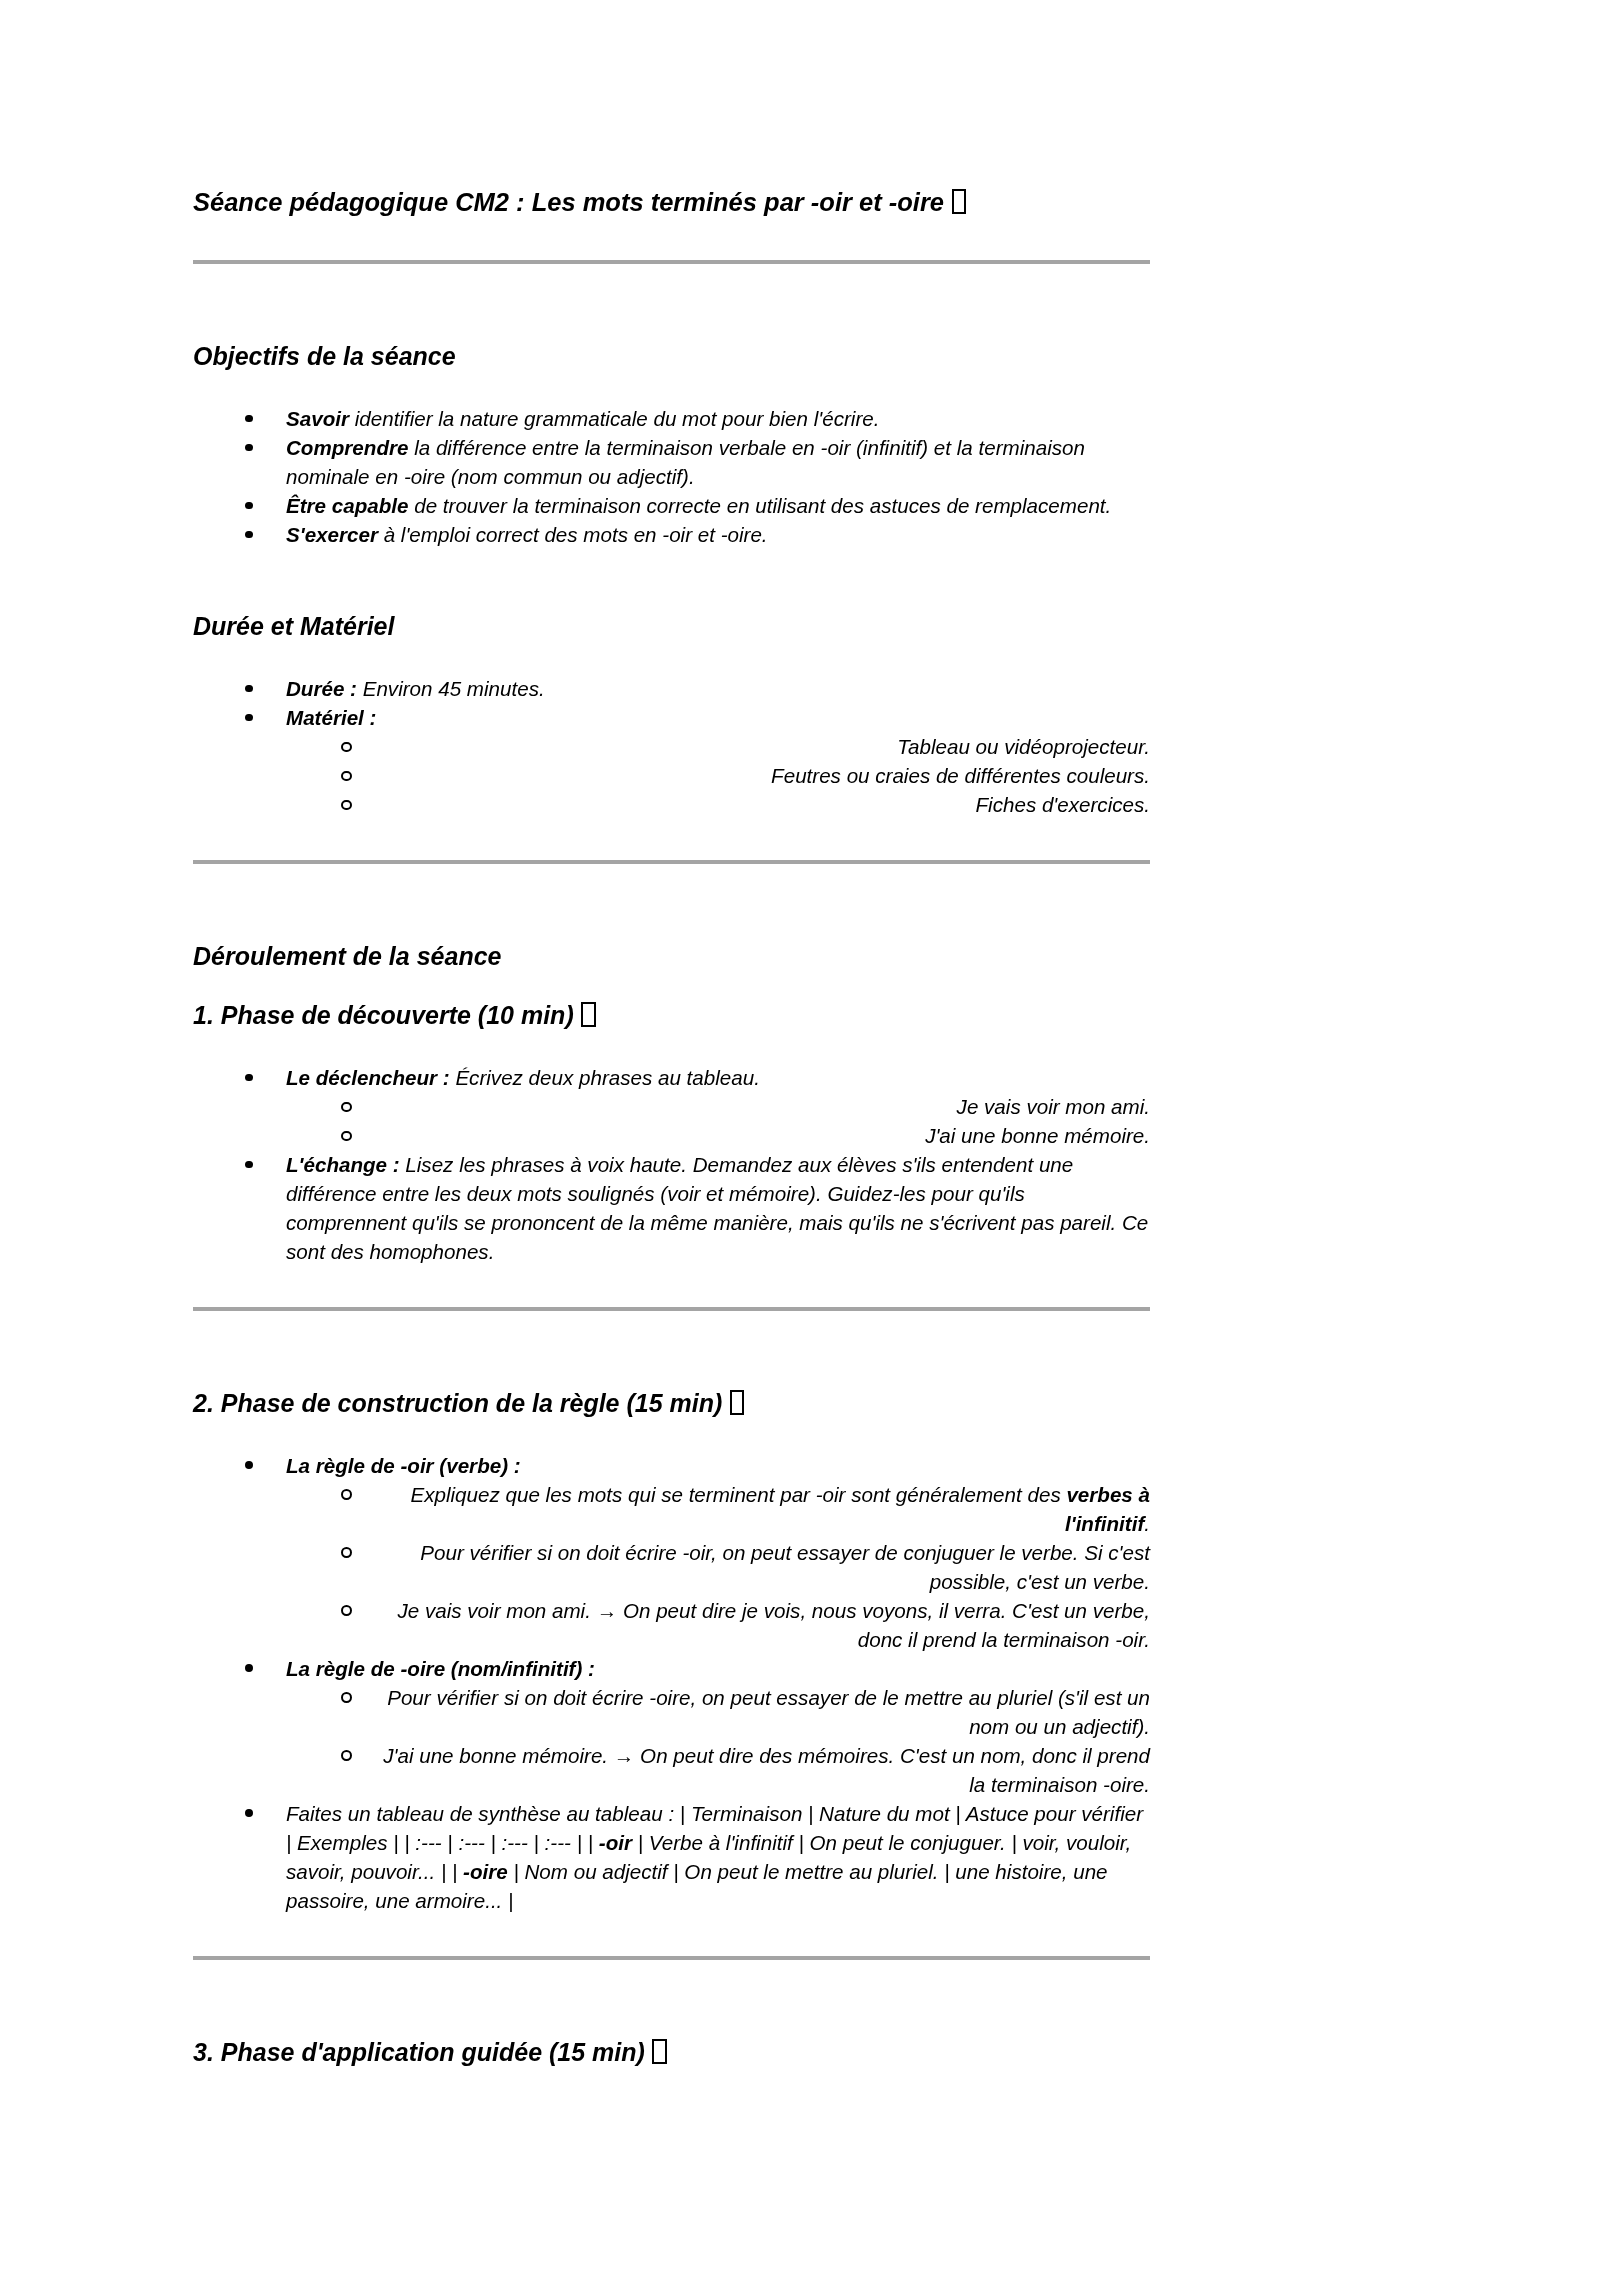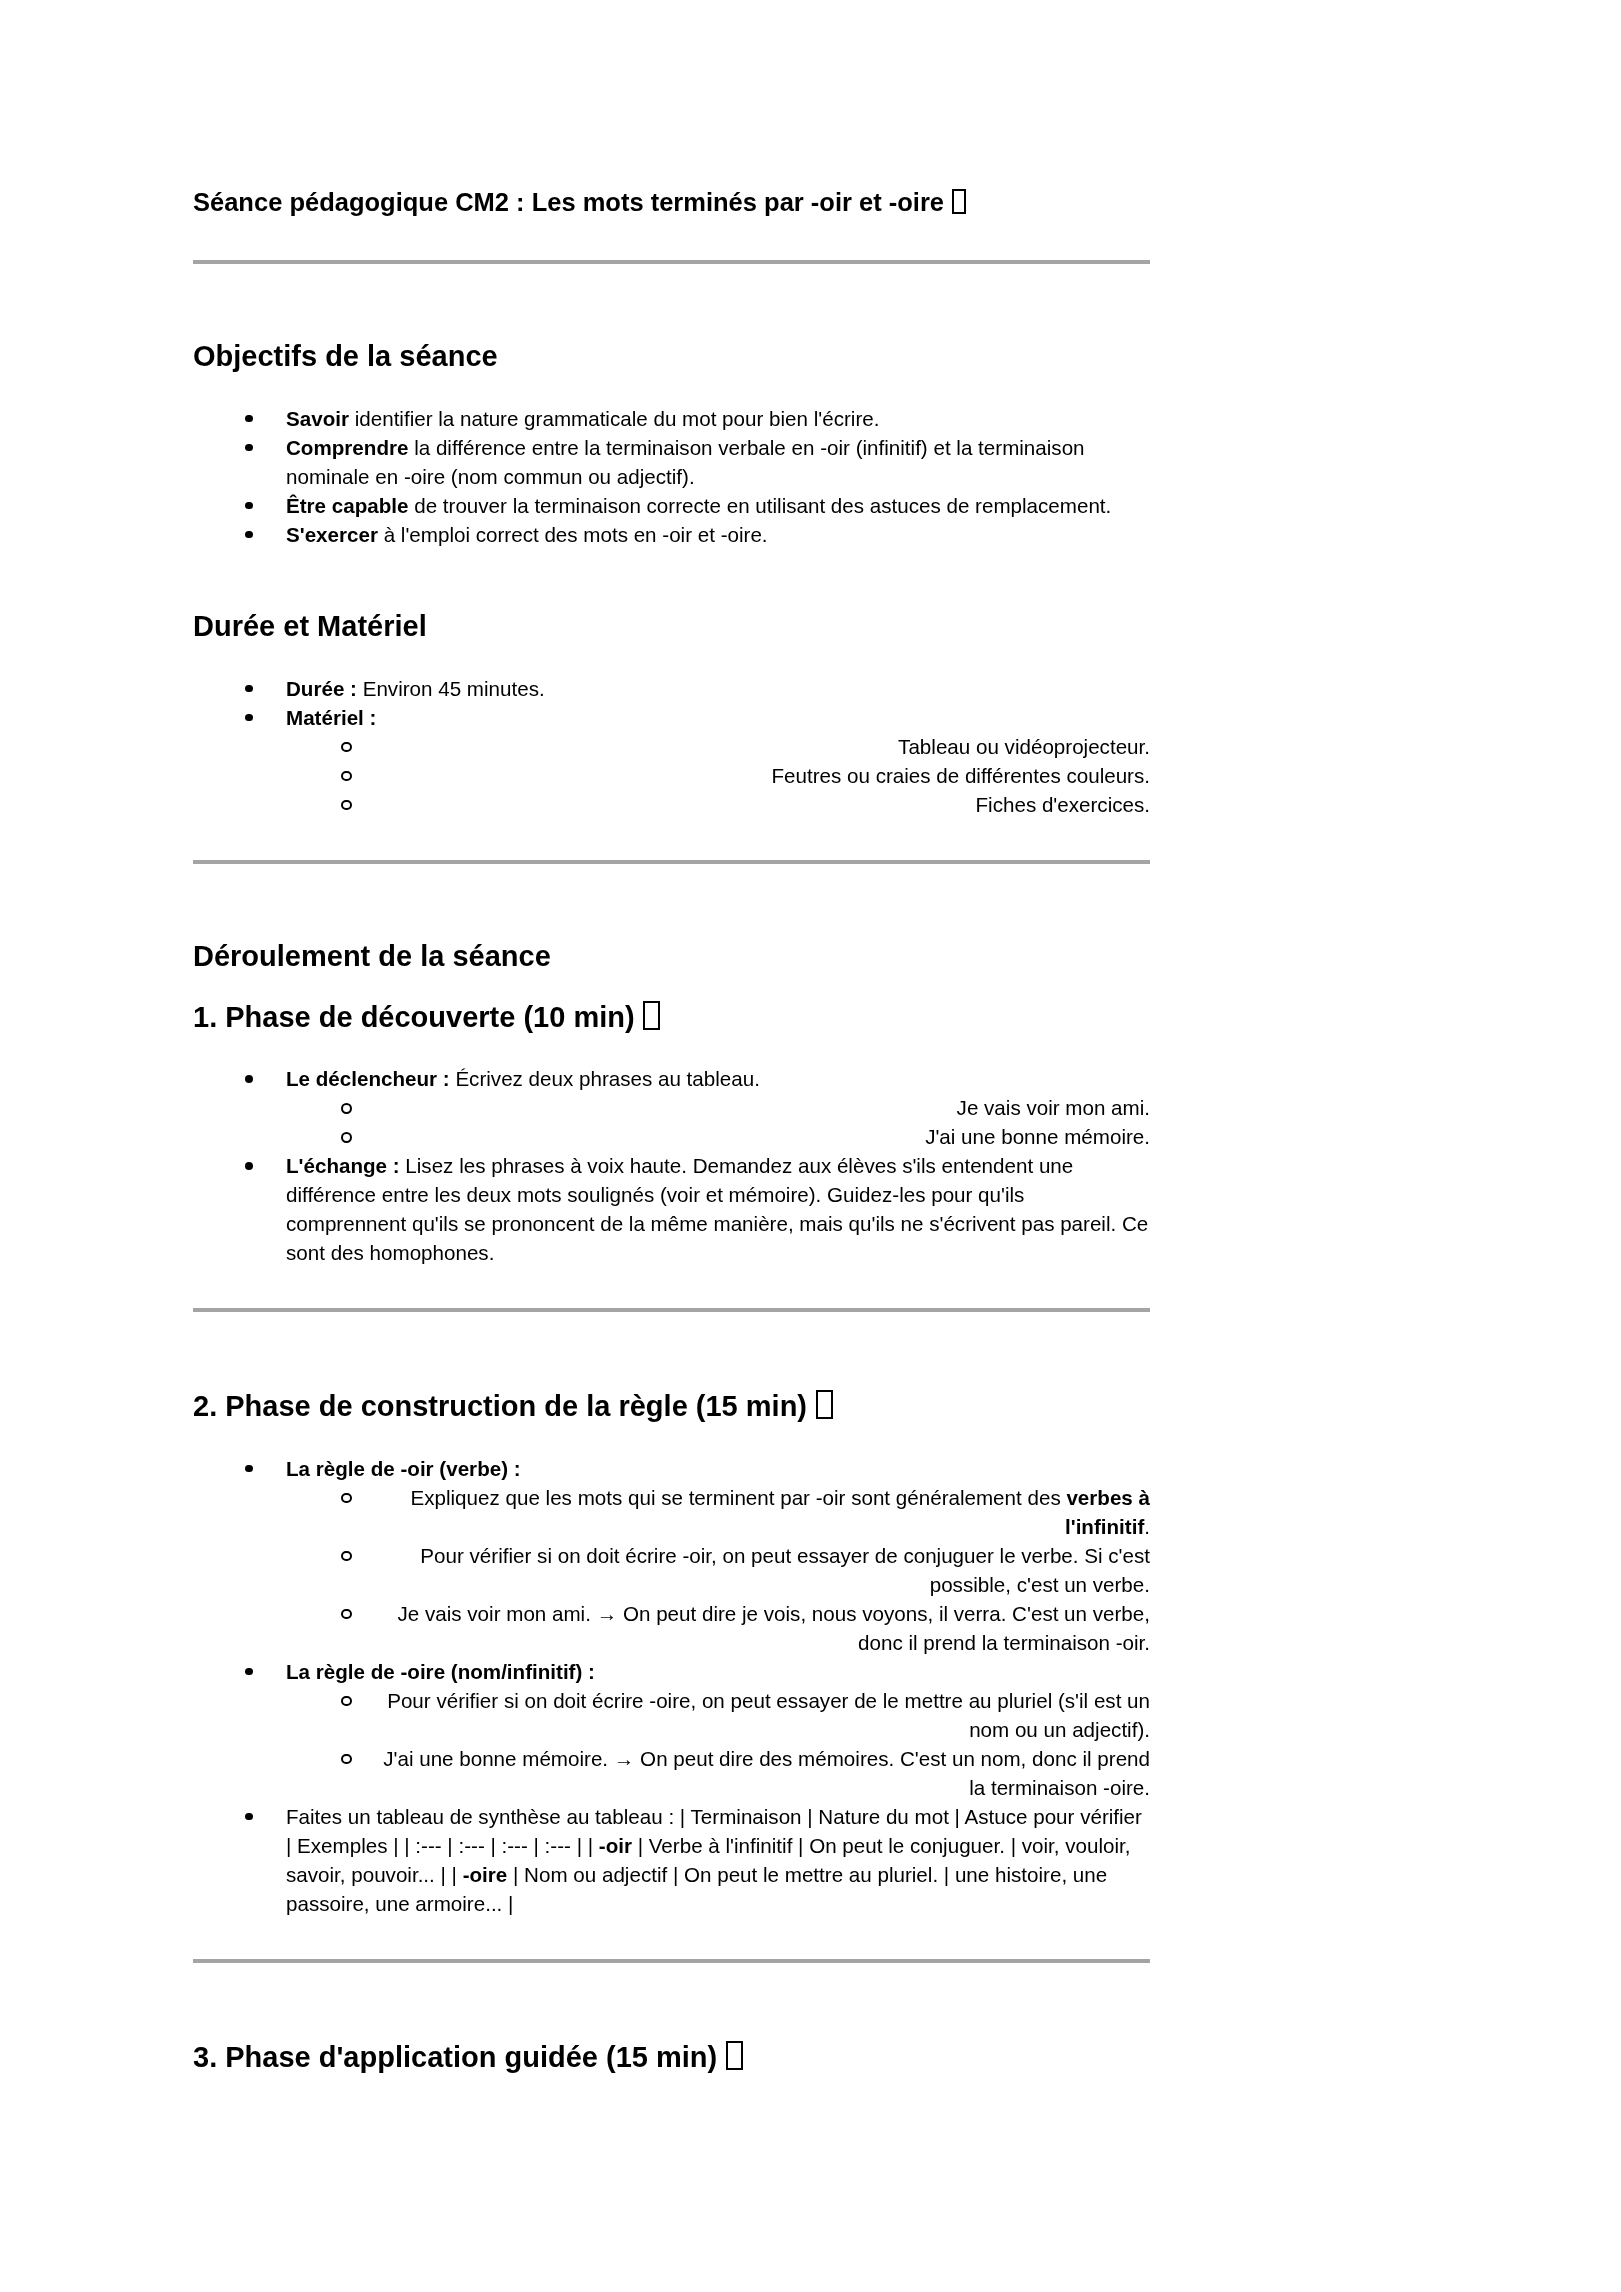--- a/index.html
+++ b/index.html
@@ -6,24 +6,25 @@
   .page{
     position:relative;
     width:1344px;height:2293px;
     box-sizing:border-box;
     padding:186px 194px 0 193px;
     background:#ffffff;
     color:#000000;
     font-family:"Liberation Sans","DejaVu Sans",sans-serif;
     font-size:20.6px;line-height:29px;
     overflow:hidden;
+    font-style:italic;
   }
   h1,h2{font-weight:bold;padding:0;}
   h1{font-size:25.5px;line-height:33px;margin:0;}
-  h2{font-size:29px;line-height:29px;margin:63px 0 0 0;}
+  h2{font-size:25px;line-height:29px;margin:63px 0 0 0;}
   h2.after-rule{margin-top:78px;}
   h2.after-heading{margin-top:30px;}
   hr.rule{border:0;height:3.9px;background:#a4a4a4;margin:41px 0 0 0;}
   ul{list-style:none;margin:33px 0 0 0;padding:0;}
   ul.l2{margin:0 0 0 -93px;text-align:right;}
   li{position:relative;margin:0;padding:0;}
   li.l1{padding-left:93px;}
   li.l1::before{
     content:"";position:absolute;left:52px;top:10.8px;
     width:7.8px;height:7.8px;border-radius:50%;background:#000;

